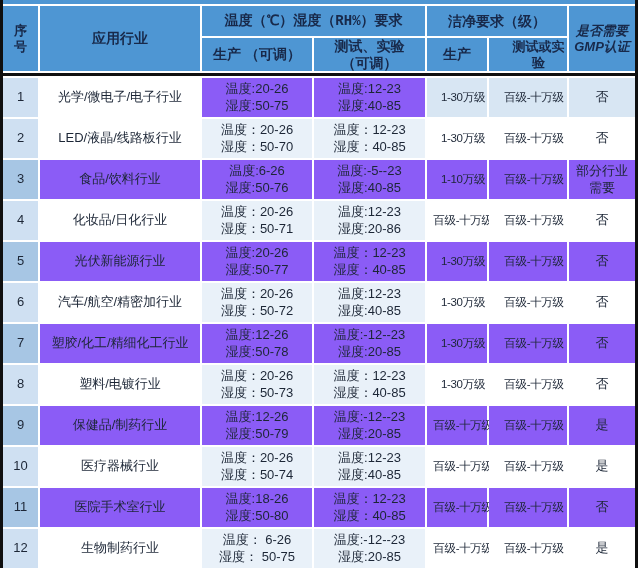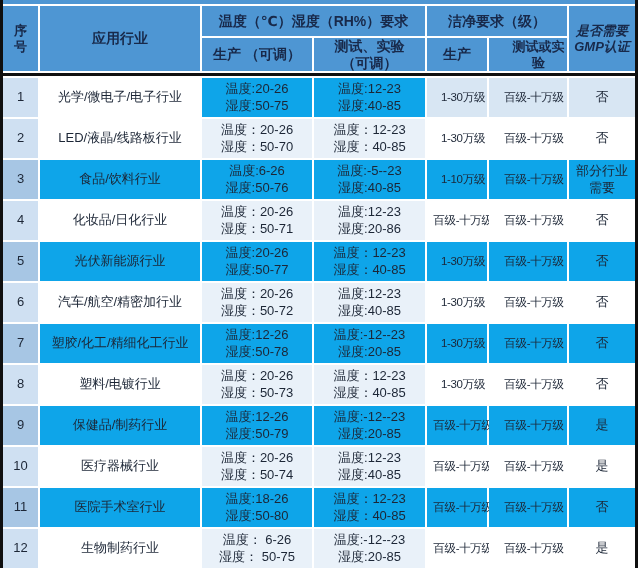--- a/index.html
+++ b/index.html
@@ -17,37 +17,37 @@
   }
   .strip{grid-column:1 / -1;background:#4e96d3;}
   .divider{grid-column:1 / -1;background:#101010;}
   .h{
     background:#4e96d3;color:#18294a;font-weight:bold;
     display:flex;flex-direction:column;align-items:center;justify-content:center;
     text-align:center;font-size:14px;line-height:1.2;
   }
   .h-no{grid-row:2 / span 2;grid-column:1;font-size:13px;}
   .h-ind{grid-row:2 / span 2;grid-column:2;}
-  .h-tgrp{grid-row:2;grid-column:3 / span 2;}
+  .h-tgrp{grid-row:2;grid-column:3 / span 2;font-family:Liberation Mono, monospace;}
   .h-cgrp{grid-row:2;grid-column:5 / span 2;}
   .h-gmp{grid-row:2 / span 2;grid-column:7;font-size:13px;font-style:italic;}
   .h-tp{grid-row:3;grid-column:3;}
   .h-tt{grid-row:3;grid-column:4;justify-content:center;}
   .h-cp{grid-row:3;grid-column:5;}
   .h-ct{grid-row:3;grid-column:6;font-size:13px;padding-left:21px;}
   .c{
     display:flex;flex-direction:column;align-items:center;justify-content:center;
     text-align:center;color:#1c2636;font-size:13px;line-height:1.3;
     white-space:nowrap;overflow:visible;
   }
   .two span{display:block;}
   .clean{font-size:11.5px;letter-spacing:-0.3px;padding-left:12px;}
   .gmpc{font-size:13px;white-space:normal;line-height:1.25;padding:0 2px;}
   .wh{background:#ffffff;}
-  .ti{background:#0ea5e9;justify-content:center;}
+  .ti{background:#8b5cf6;justify-content:center;}
   .so{background:#d8e6f3;}
   .nl{background:#cfe0f2;}
   .nd{background:#a7c6e4;}
   .tl{background:#e9f1f9;}
 </style>
 </head>
 <body>
 
 <div class="frame">
   <div class="tbl">

